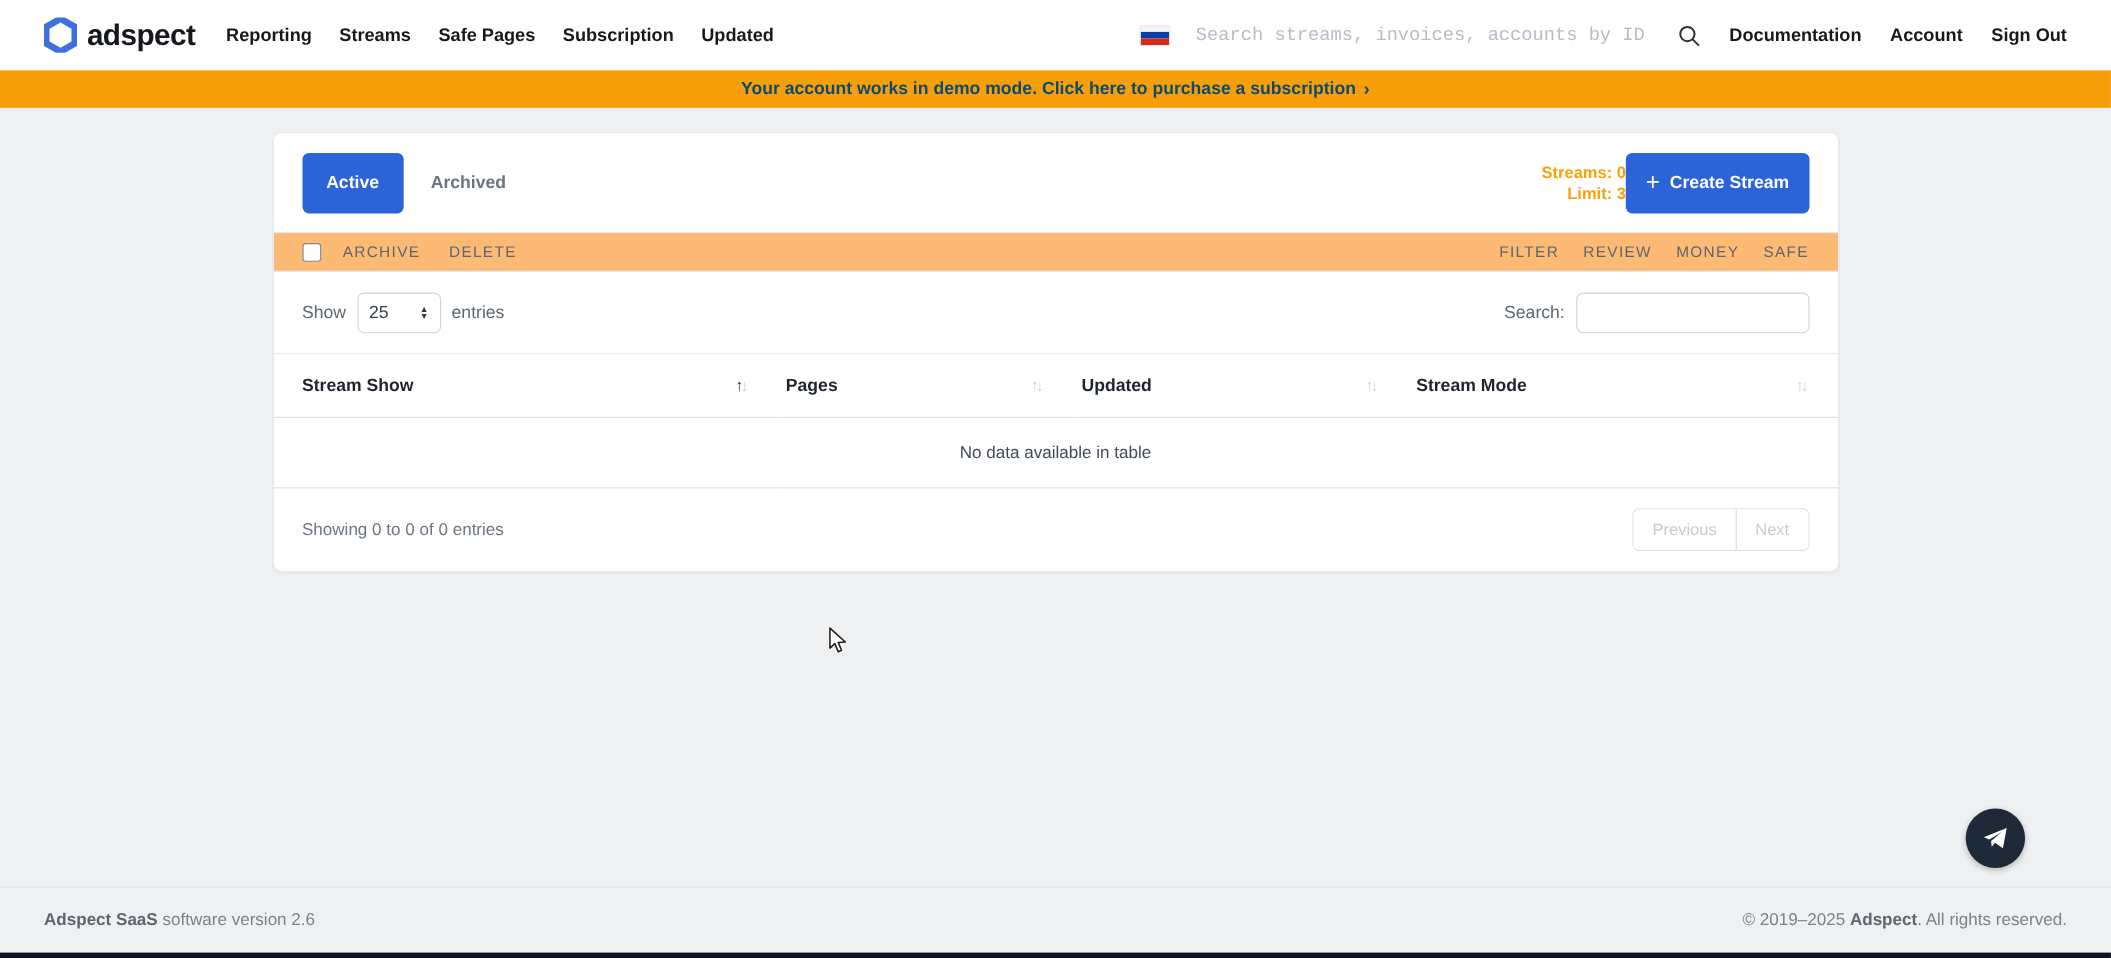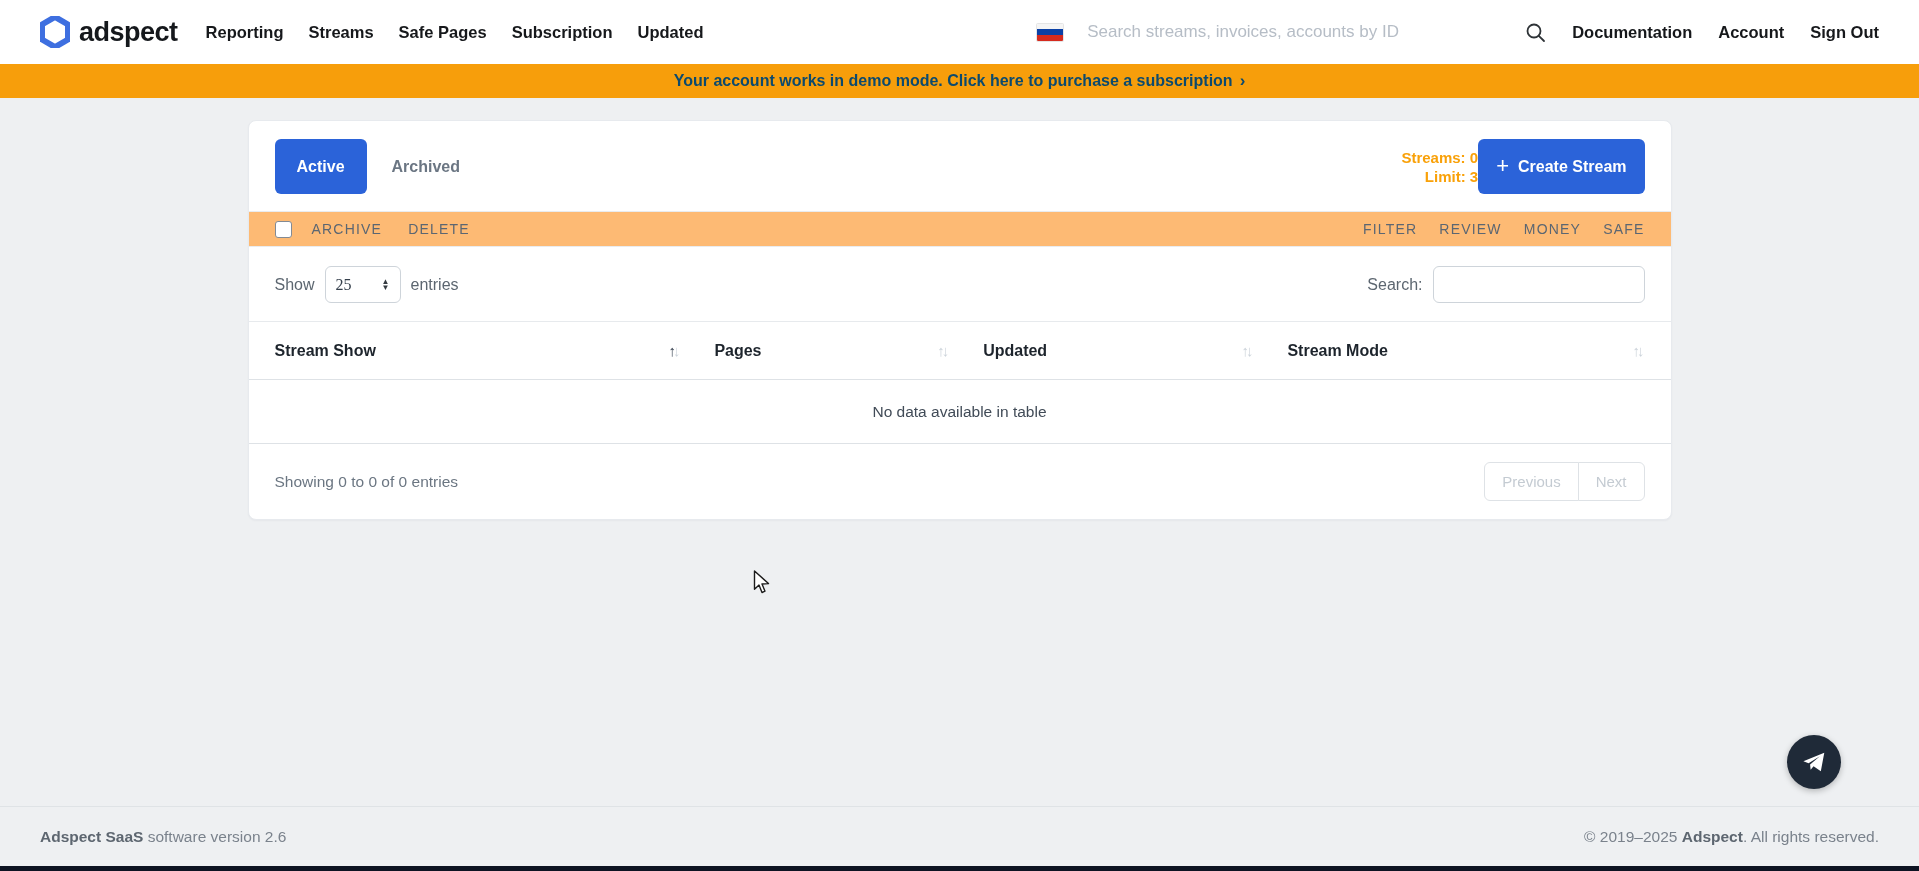--- a/index.html
+++ b/index.html
@@ -26,21 +26,21 @@
   .flag {
     width:26px; height:17px; display:inline-flex; flex-direction:column;
     box-shadow:0 0 0 1px rgba(0,0,0,0.10); border-radius:1px; overflow:hidden;
     margin-right:24px; cursor:pointer; flex:0 0 auto;
   }
   .flag span { flex:1; }
   .flag .w { background:#f5f5f5; } .flag .b { background:#0b41a6; } .flag .r { background:#d52b1e; }
   .global-search {
     border:none; outline:none; background:transparent;
     width:430px; font-size:17px; color:#343a40;
-    font-family:Liberation Sans, sans-serif;
+    font-family:Liberation Mono, monospace;
   }
   .global-search::placeholder { color:#b6bdc6; }
   .search-btn { background:none; border:none; cursor:pointer; margin:0 26px 0 8px; display:flex; align-items:center; }
   .right-links { display:flex; gap:26px; }
 
   
   .banner {
     height:34px; background:#f79e0b; color:#0c4a6e;
     display:flex; align-items:center; justify-content:center;
     font-size:16px; font-weight:700; cursor:pointer; flex:0 0 auto;
@@ -89,21 +89,21 @@
     background:#ffffff; cursor:pointer; margin-right:-6px;
   }
 
   .controls {
     display:flex; align-items:center; padding:19px 26px 18px 26px;
   }
   .ctl-left { display:flex; align-items:center; gap:10px; color:#5c6670; font-size:16px; }
   .length-select {
     width:76px; height:37px; border:1px solid #ced4da; border-radius:6px;
     display:flex; align-items:center; padding:0 10px; cursor:pointer;
-    background:#fff; color:#343f4b; font-size:16px;font-family:Liberation Serif, serif;
+    background:#fff; color:#343f4b; font-size:16px;
   }
   .length-select .val { flex:1; }
   .carets { display:flex; flex-direction:column; line-height:6px; font-size:8px; color:#343a40; }
   .ctl-right { margin-left:auto; display:flex; align-items:center; gap:10px; color:#5c6670; font-size:16px; }
   .tbl-search {
     width:212px; height:37px; border:1px solid #ced4da; border-radius:6px;
     outline:none; font-size:15px; padding:0 10px; font-family:inherit; color:#343f4b;
   }
 
   table.streams { width:100%; border-collapse:collapse; }

